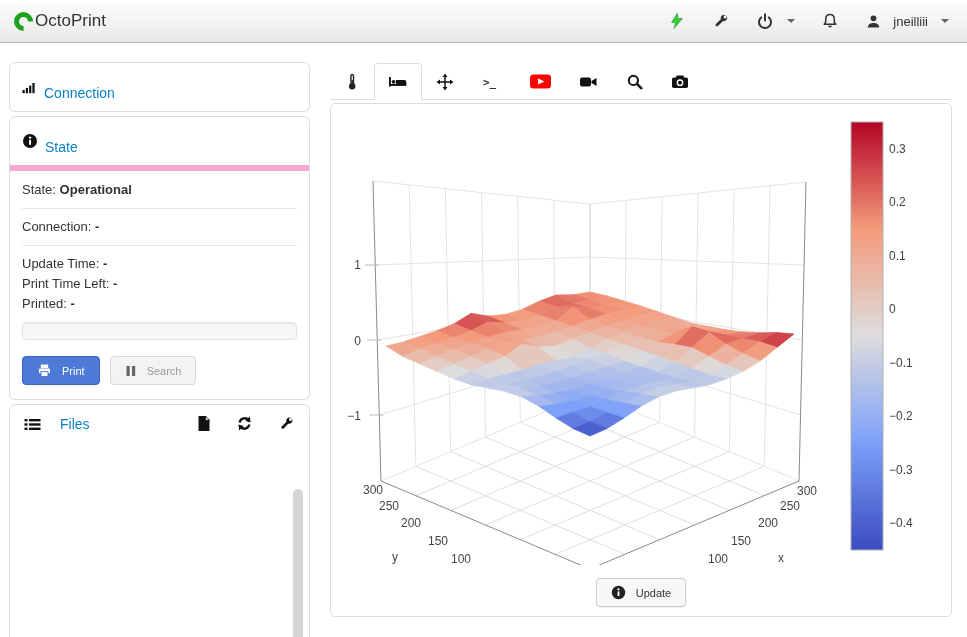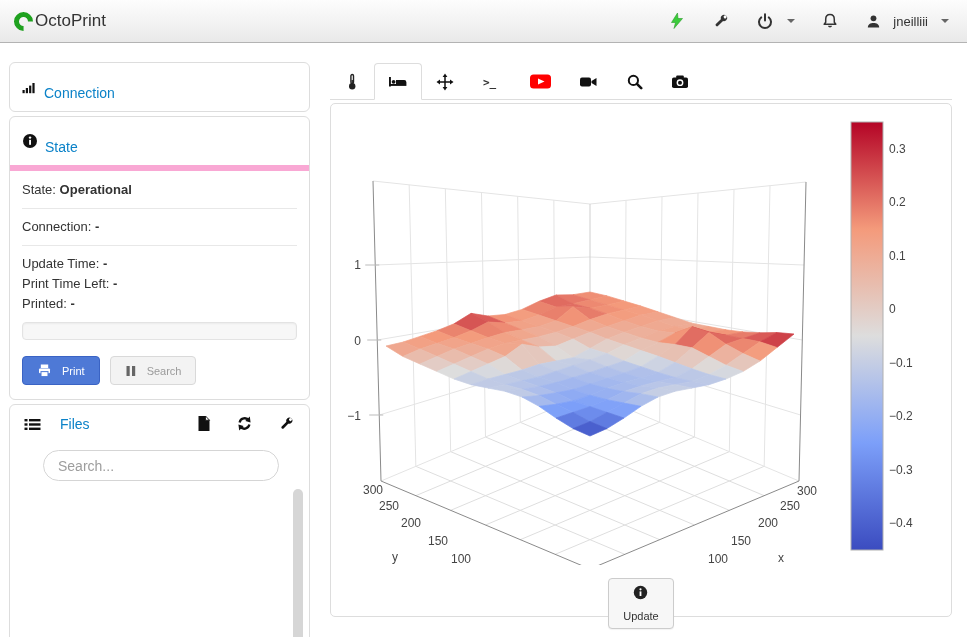--- a/index.html
+++ b/index.html
@@ -26,21 +26,21 @@
   .state-body { padding:9px 12px 14px; font-size:13px; line-height:20px; }
   .kv .val { font-weight:bold; }
   .sep { border:none; border-top:1px solid #e8e8e8; margin:8px 0; }
   .progress { height:18px; background:#f7f7f7; border:1px solid #e3e3e3; border-radius:4px; margin-top:8px;
     box-shadow:inset 0 1px 2px rgba(0,0,0,.05); }
   .btn-row { display:flex; gap:10px; margin-top:16px; }
   .btn { display:inline-flex; align-items:center; gap:10px; font-size:11px; padding:6px 14px;
     border-radius:4px; border:1px solid #d9d9d9; background:#f3f3f3; color:#9b9b9b; cursor:pointer; }
   .btn-primary { background:#4e79d6; border-color:#3a63c4; color:#fff; }
   .btn-update { background:#f7f7f7; border:1px solid #ccc; color:#333;
-    display:flex; margin:13px auto 0; box-shadow:0 1px 1px rgba(0,0,0,.05);flex-direction:column; }
+    display:flex; margin:13px auto 0; box-shadow:0 1px 1px rgba(0,0,0,.05); }
   
   .files-panel { height:280px; position:relative; }
   .files-head { display:flex; align-items:flex-end; padding:10px 14px; font-size:14px; gap:19px; }
   .files-head .ptitle { color:#0b82c8; cursor:pointer; }
   .files-actions { margin-left:auto; display:flex; gap:25px; align-items:center; }
   .search-wrap { padding:8px 30px 8px 33px; }
   .search-input { width:100%; height:31px; border:1px solid #d5d5d5; border-radius:16px;
     padding:0 14px; font-size:14px; color:#333; outline:none; font-family:inherit; }
   .search-input::placeholder { color:#9d9d9d; }
   .scroll-thumb { position:absolute; right:6px; top:84px; width:10px; height:210px;
@@ -203,23 +203,20 @@
           <span class="icon">
             <svg width="17" height="17">
                 <g transform="rotate(45 8.5 8.5)" fill="#111">
                   <rect x="7.2" y="4.2" width="2.7" height="11" rx="1.2"></rect>
                   <circle cx="8.5" cy="4.5" r="3"></circle>
                   <circle cx="8.5" cy="2.9" r="1.5" fill="#fff"></circle>
                 </g>
               </svg>
           </span>
         </span>
-      </div>
-      <div class="search-wrap">
-        <input class="search-input" type="text" placeholder="Search..." style="">
       </div>
       <div class="scroll-thumb"></div>
     </div>
   </aside>
 
   <main class="main">
     <div class="tabbar">
       <div class="tab">
         <span class="icon">
           <svg width="16" height="18">

